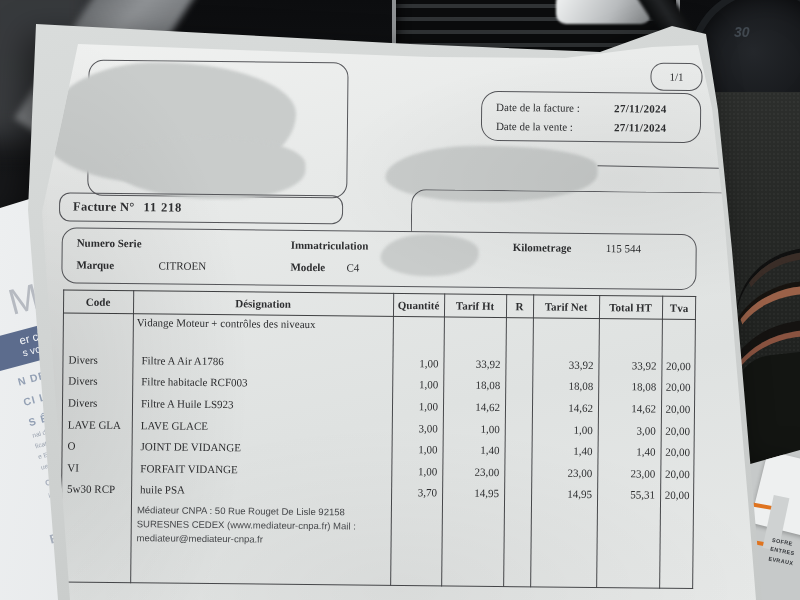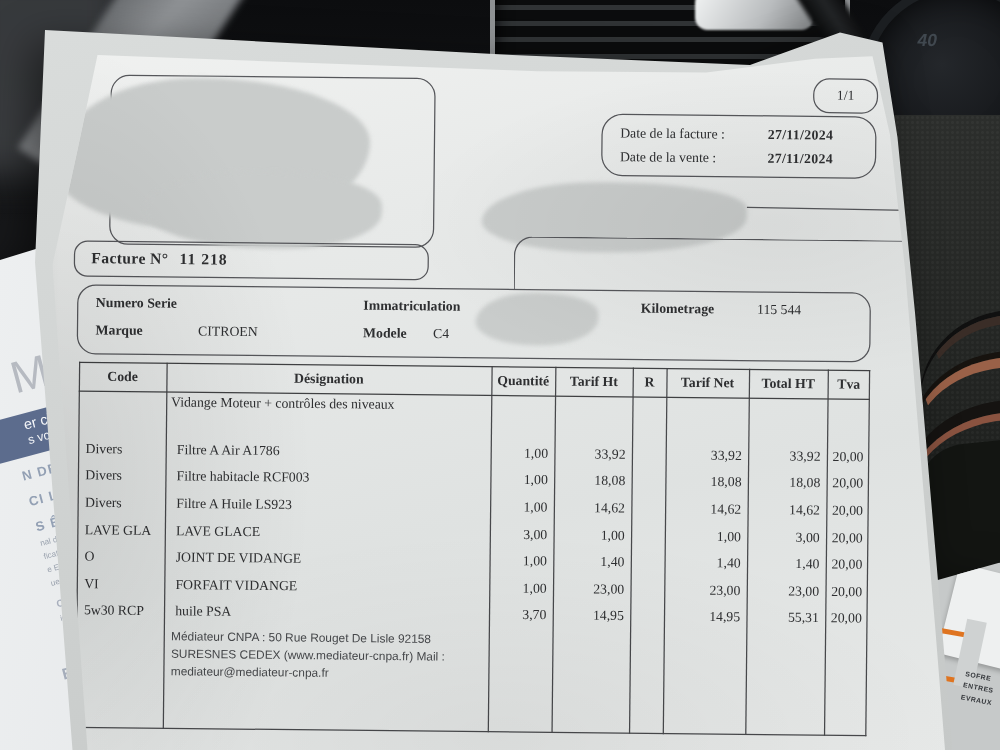--- a/index.html
+++ b/index.html
@@ -106,21 +106,21 @@
 <body>
 
 <div class="stage">
 
   <div class="bg-dim-left"></div>
   <div class="bg-pillar"></div>
   <div class="air-vent"></div>
   <div class="vent-chrome"></div>
   <div class="wheel-bar"></div>
   <div class="gauge">
-    <span class="gauge-num">40</span>
+    <span class="gauge-num">30</span>
   </div>
   <div class="dash-right"></div>
   <div class="trim-arc t1"></div>
   <div class="trim-arc t2"></div>
   <div class="trim-arc t3"></div>
   <div class="dash-blob"></div>
 
   <div class="papers">
 
     <div class="letter">

